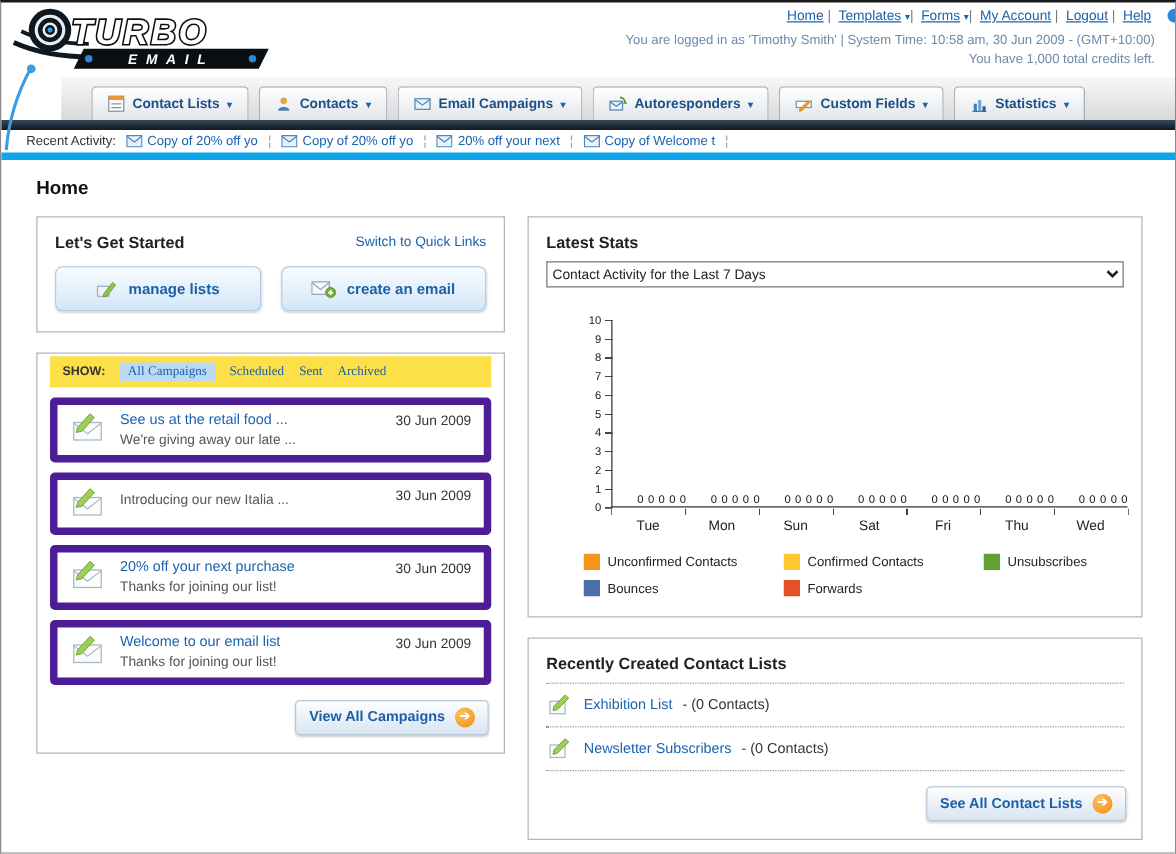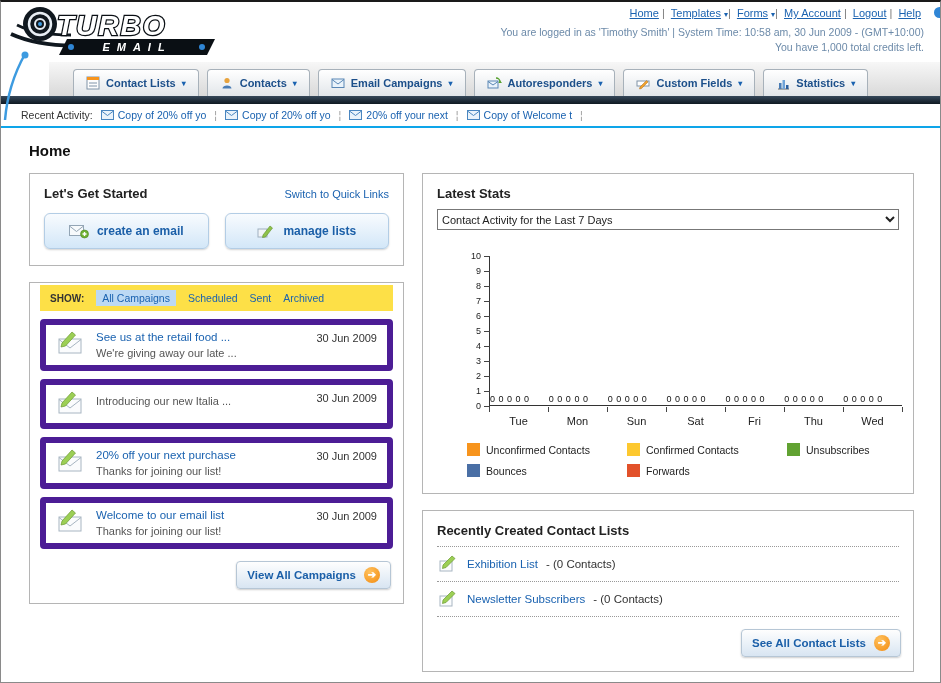--- a/index.html
+++ b/index.html
@@ -25,21 +25,21 @@
   
   .tab-bar { height:34px; background:linear-gradient(#f7f7f7,#d9d9d9);
              display:flex; align-items:flex-end; padding-left:24px;margin-left:48px; }
   .tab { display:flex; align-items:center; gap:6px; height:27px; padding:0 12px; margin-right:8px;
          background:linear-gradient(#ffffff,#e2e6ea); border:1px solid #a7b1ba; border-bottom:none;
          border-radius:4px 4px 0 0; font-size:11px; font-weight:bold; color:#1c4f8a; cursor:pointer; }
   .dark-bar { height:8px; background:linear-gradient(#36485a,#0f1922); }
 
   
   .activity-bar { height:24px; display:flex; align-items:center; padding-left:20px;
-                  border-bottom:2px solid #0ea5e9; font-size:10.5px; gap:8px; background:#fff; }
+                  border-bottom:6px solid #0ea5e9; font-size:10.5px; gap:8px; background:#fff; }
   .activity-label { color:#333; }
   .activity-item { display:flex; align-items:center; gap:4px; }
   .activity-item a { color:#1a62b0; text-decoration:none; cursor:pointer; }
   .activity-sep { color:#999; }
 
   
   main { padding:10px 28px 0; }
   .page-title { font-size:15px; font-weight:bold; color:#111; margin:4px 0 14px; }
   .columns { display:flex; gap:18px; align-items:flex-start; }
   .col-left { width:375px; flex:none; }
@@ -51,21 +51,21 @@
 
   
   .gs-buttons { display:flex; gap:16px; padding:4px 14px 16px; }
   .gs-btn { flex:1; height:36px; display:flex; align-items:center; justify-content:center; gap:8px;
             background:linear-gradient(#f8fbfe,#d3e7f8); border:1px solid #b3cde5; border-radius:6px;
             box-shadow:0 1px 2px rgba(0,0,0,0.18); font-size:12px; font-weight:bold; color:#1b5fa8; cursor:pointer; }
 
   
   .filter-bar { margin:2px 10px 4px; background:#fde047; display:flex; align-items:center; gap:12px; padding:5px 10px; }
   .show-label { font-size:10px; font-weight:bold; color:#333; }
-  .filter-link { font-size:10.5px; color:#1a62b0; text-decoration:none; cursor:pointer; }
+  .filter-link { font-size:10.5px; color:#1a62b0; text-decoration:none; cursor:pointer;font-family:Liberation Serif, serif; }
   .filter-link.active { background:#bcd9f4; padding:2px 6px; }
   .campaign-row { margin:8px 10px; border:6px solid #4c1d95; border-radius:4px; padding:6px 10px;
                   display:flex; gap:10px; align-items:flex-start; }
   .row-icon { flex:none; }
   .row-main { flex:1; }
   .row-title { font-size:11.5px; color:#1a62b0; text-decoration:none; display:block; cursor:pointer; }
   .row-sub { font-size:11px; color:#555; margin-top:4px; }
   .row-date { font-size:11px; color:#333; white-space:nowrap; padding-top:1px; }
   .btn-row { display:flex; justify-content:flex-end; padding:4px 12px 14px; }
   .pill-btn { display:inline-flex; align-items:center; gap:8px; background:linear-gradient(#fefefe,#d8e5f2);
@@ -80,21 +80,21 @@
   select.stats-select { width:100%; font-size:11px; font-family:inherit; height:21px;
                         border:1px solid #777; background:#fff; color:#222; }
   .chart-area { padding:18px 10px 2px 40px; }
   .chart-body { display:flex; }
   .y-col { width:26px; position:relative; height:151px; flex:none; }
   .y-tick { position:absolute; right:8px; transform:translateY(-50%); font-size:9px; color:#222; }
   .plot { position:relative; width:413px; height:150px; border-left:1px solid #333; border-bottom:1px solid #333; }
   .y-marks { position:absolute; left:-6px; top:0; width:6px; height:151px;
              background:repeating-linear-gradient(#444, #444 1px, transparent 1px, transparent 15px); }
   .zero-row { position:absolute; left:0; right:0; bottom:1px; display:flex; }
-  .val-group { flex:1; text-align:left; font-size:9px; color:#111; word-spacing:1px;margin-top:36px; }
+  .val-group { flex:1; text-align:right; font-size:9px; color:#111; word-spacing:1px;margin-top:36px; }
   .x-marks { margin-left:26px; width:414px; height:5px;
              background:repeating-linear-gradient(90deg, #444, #444 1px, transparent 1px, transparent 59px); }
   .x-labels { margin-left:26px; width:413px; display:flex; }
   .x-label { flex:1; text-align:center; font-size:11px; color:#222; padding-top:3px; }
   .legend { display:grid; grid-template-columns:160px 160px auto; row-gap:8px; padding:14px 0 16px 44px; }
   .legend-item { display:flex; align-items:center; gap:6px; font-size:10.5px; color:#222; }
   .swatch { width:13px; height:13px; flex:none; }
 
   
   .cl-items { margin:0 14px; border-top:1px dotted #999; }
@@ -244,34 +244,34 @@
 
       <div class="col-left">
 
         <section class="panel">
           <div class="panel-head">
             <span class="panel-title">Let's Get Started</span>
             <a class="blue-link">Switch to Quick Links</a>
           </div>
           <div class="gs-buttons">
             <button class="gs-btn">
+              <svg width="18" height="16" viewBox="0 0 18 16">
+                  <rect x="1" y="6" width="9" height="8" fill="#f2f5f8" stroke="#9fb0bf"></rect>
+                  <path d="M6 12 L13 3 L15.5 5 L8.5 14 L5.5 14.5 Z" fill="#8fc34a" stroke="#5f8f2a" stroke-width="0.6"></path>
+                </svg>
+              <span>manage lists</span>
+            </button>
+            <button class="gs-btn">
               <svg width="20" height="16" viewBox="0 0 20 16">
                   <rect x="0.5" y="2.5" width="14" height="10" fill="#f7fafc" stroke="#93a5b5"></rect>
                   <path d="M0.5 3 L7.5 8.5 L14.5 3" fill="none" stroke="#93a5b5"></path>
                   <circle cx="15.5" cy="11" r="4" fill="#6fb233" stroke="#4d8420" stroke-width="0.6"></circle>
                   <path d="M15.5 9 v4 M13.5 11 h4" stroke="#fff" stroke-width="1.4"></path>
                 </svg>
               <span>create an email</span>
-            </button>
-            <button class="gs-btn">
-              <svg width="18" height="16" viewBox="0 0 18 16">
-                  <rect x="1" y="6" width="9" height="8" fill="#f2f5f8" stroke="#9fb0bf"></rect>
-                  <path d="M6 12 L13 3 L15.5 5 L8.5 14 L5.5 14.5 Z" fill="#8fc34a" stroke="#5f8f2a" stroke-width="0.6"></path>
-                </svg>
-              <span>manage lists</span>
             </button>
           </div>
         </section>
 
         <section class="panel">
           <div class="filter-bar">
             <span class="show-label">SHOW:</span>
             <a class="filter-link active">All Campaigns</a>
             <a class="filter-link">Scheduled</a>
             <a class="filter-link">Sent</a>

